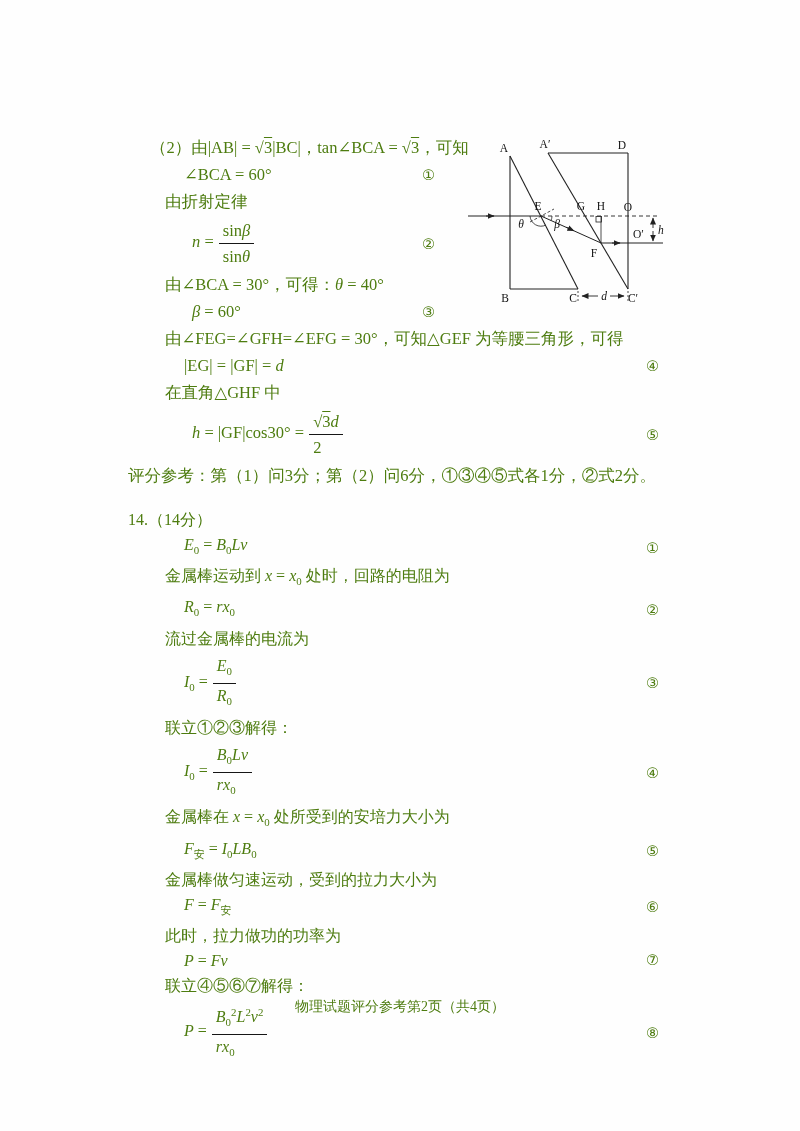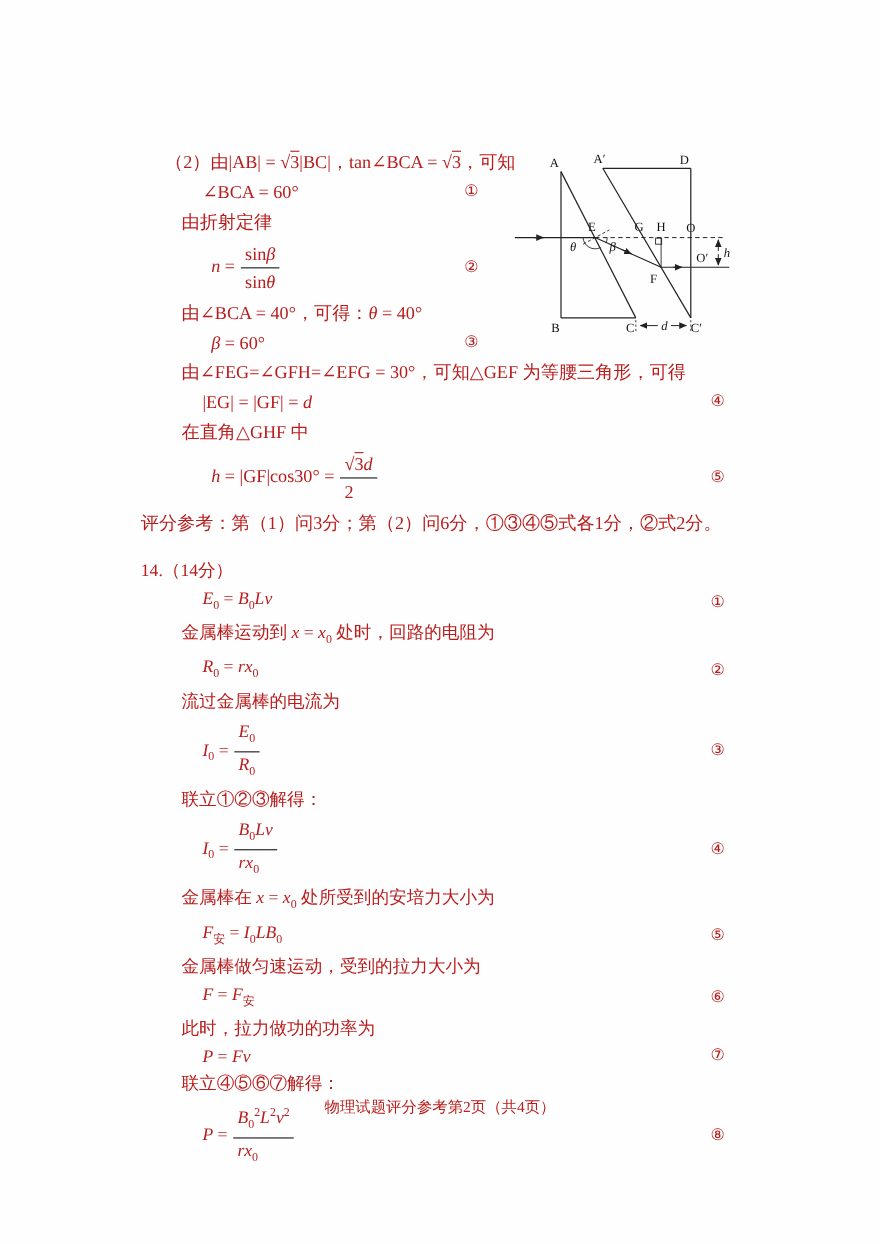--- a/index.html
+++ b/index.html
@@ -1,17 +1,17 @@
 <!DOCTYPE html>
 <html><head>
 <meta charset="utf-8">
 <style>
   html,body{margin:0;padding:0;background:#ffffff}
   .page{position:relative;width:800px;height:1131px;background:#fefefe;overflow:hidden;
-        font-family:"Liberation Serif","DejaVu Serif",serif;color:#b91c1c}
+        font-family:"Liberation Serif","DejaVu Serif",serif;color:#4d7c0f}
   .content{position:absolute;left:128px;top:136px;width:552px}
   .line{position:relative;font-size:16.5px;line-height:23px;margin-bottom:4px;white-space:nowrap}
   .s14 .line{font-size:16px;line-height:21px}
   .tall{margin-top:3px;margin-bottom:3px}
   .gap-top{margin-top:22px}
   .ind1{padding-left:22px}
   .ind2{padding-left:37px}
   .ind3{padding-left:56px}
   .ind4{padding-left:64px}
   .it{font-style:italic}
@@ -34,21 +34,21 @@
 <body>
 
 <div class="page">
 
   <div class="content">
     <div id="sec13" class="s13">
         <div class="line ind1"><span><span>（2）由|AB| = </span><span>√<span class="sq-bar">3</span></span><span>|BC|，tan∠BCA = </span><span>√<span class="sq-bar">3</span></span><span>，可知</span></span></div>
         <div class="line ind3"><span><span>∠BCA = 60°</span></span><span class="eqnum num-mid">①</span></div>
         <div class="line ind2"><span><span>由折射定律</span></span></div>
         <div class="line ind4 tall"><span><span class="it">n</span><span> = </span><span class="frac"><span class="fn"><span>sin</span><span class="it">β</span></span><span class="fd"><span>sin</span><span class="it">θ</span></span></span></span><span class="eqnum num-mid">②</span></div>
-        <div class="line ind2"><span><span>由∠BCA = 40°，可得：</span><span class="it">θ</span><span> = 40°</span></span></div>
+        <div class="line ind2"><span><span>由∠BCA = 30°，可得：</span><span class="it">θ</span><span> = 40°</span></span></div>
         <div class="line ind4"><span><span class="it">β</span><span> = 60°</span></span><span class="eqnum num-mid">③</span></div>
         <div class="line ind2"><span><span>由∠FEG=∠GFH=∠EFG = 30°，可知△GEF 为等腰三角形，可得</span></span></div>
         <div class="line ind3"><span><span>|EG| = |GF| = </span><span class="it">d</span></span><span class="eqnum num-right">④</span></div>
         <div class="line ind2"><span><span>在直角△GHF 中</span></span></div>
         <div class="line ind4 tall"><span><span class="it">h</span><span> = |GF|cos30° = </span><span class="frac"><span class="fn"><span>√<span class="sq-bar">3</span></span><span class="it">d</span></span><span class="fd"><span>2</span></span></span></span><span class="eqnum num-right">⑤</span></div>
         <div class="line ind0"><span><span>评分参考：第（1）问3分；第（2）问6分，①③④⑤式各1分，②式2分。</span></span></div>
       </div>
     <div id="sec14" class="s14">
         <div class="line ind0 gap-top"><span><span>14.（14分）</span></span></div>
         <div class="line ind3"><span><span><span class="it">E</span><sub>0</sub></span><span> = </span><span><span class="it">B</span><sub>0</sub></span><span class="it">Lv</span></span><span class="eqnum num-right">①</span></div>

